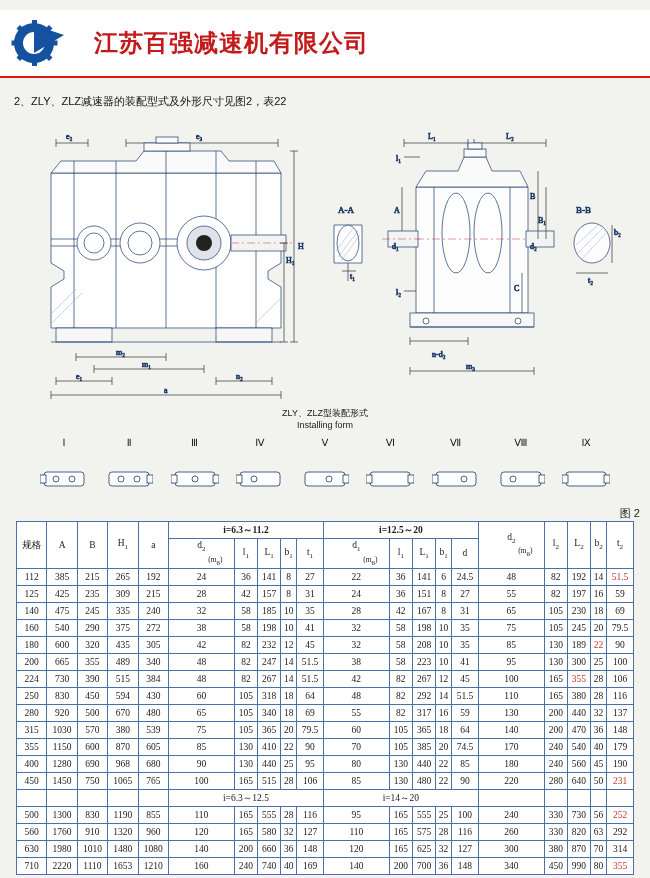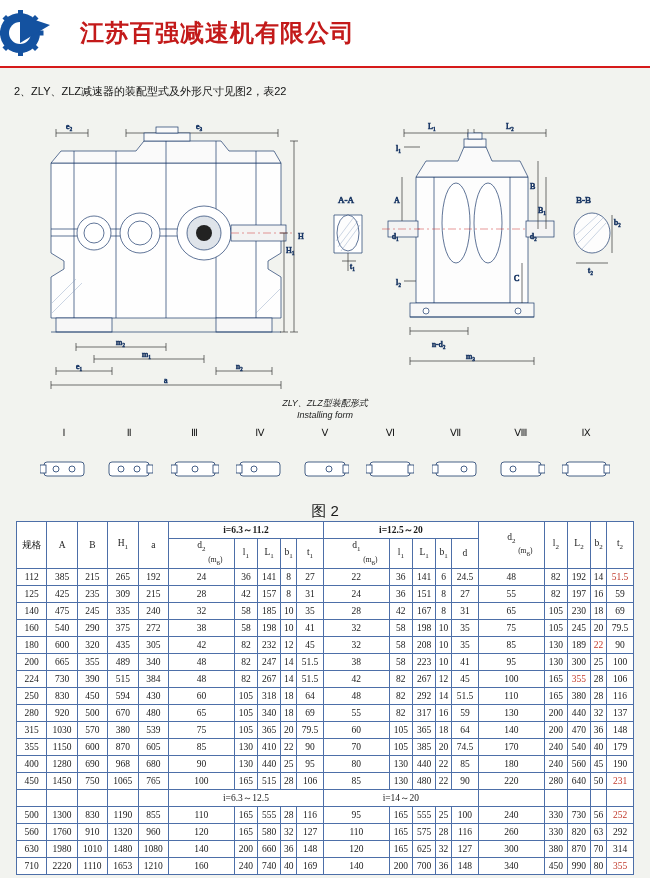--- a/index.html
+++ b/index.html
@@ -13,21 +13,22 @@
     overflow: hidden;
   }
   
   .header {
     position: relative;
     height: 68px;
     background: #ffffff;
     border-bottom: 2px solid #d61a1a;
     display: flex;
     align-items: center;
-    padding-left: 0;
+    padding-left: 14px;
+    margin-top: 10px;
   }
   .logo {
     width: 58px; height: 48px;
     position: relative;
     flex: 0 0 58px;
   }
   .logo .gear {
     position: absolute; left: 0; top: 4px;
     width: 40px; height: 40px; border-radius: 50%;
     background: #1452a0;
@@ -78,39 +79,38 @@
   .dim-label {
     font-family: "Liberation Serif", serif;
     font-size: 8px;
     fill: #111;
   }
   .install-title {
     text-align: center;
     font-size: 9px;
     line-height: 1.35;
     margin-top: -6px;
-    font-style: italic;
   }
   .form-row {
     display: flex;
     justify-content: space-between;
     padding: 0 28px;
     margin-top: 6px;
   }
   .form-cell { text-align: center; width: 52px; }
   .form-cell .roman {
     font-family: "Liberation Serif", serif;
     font-size: 10px;
     margin-bottom: 18px;
     display: block;
   }
   .fig-caption {
-    text-align: center;
-    font-size: 15px;
-    margin-top: 16px;
+    text-align: right;
+    font-size: 11px;
+    margin-top: 10px;
   }
   .tab-caption {
     text-align: center;
     font-size: 11px;
     margin-top: 4px;
     margin-bottom: 3px;
   }
   
   table.spec {
     border-collapse: collapse;

